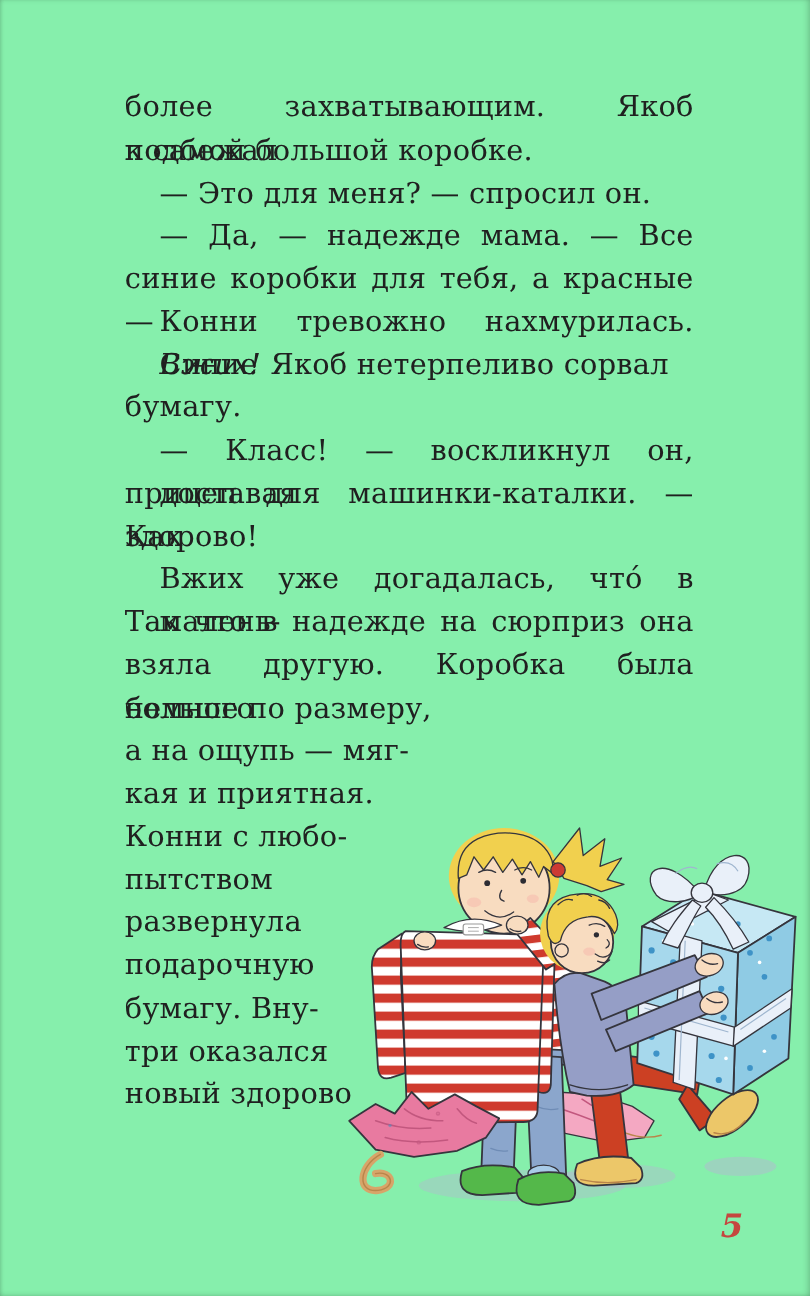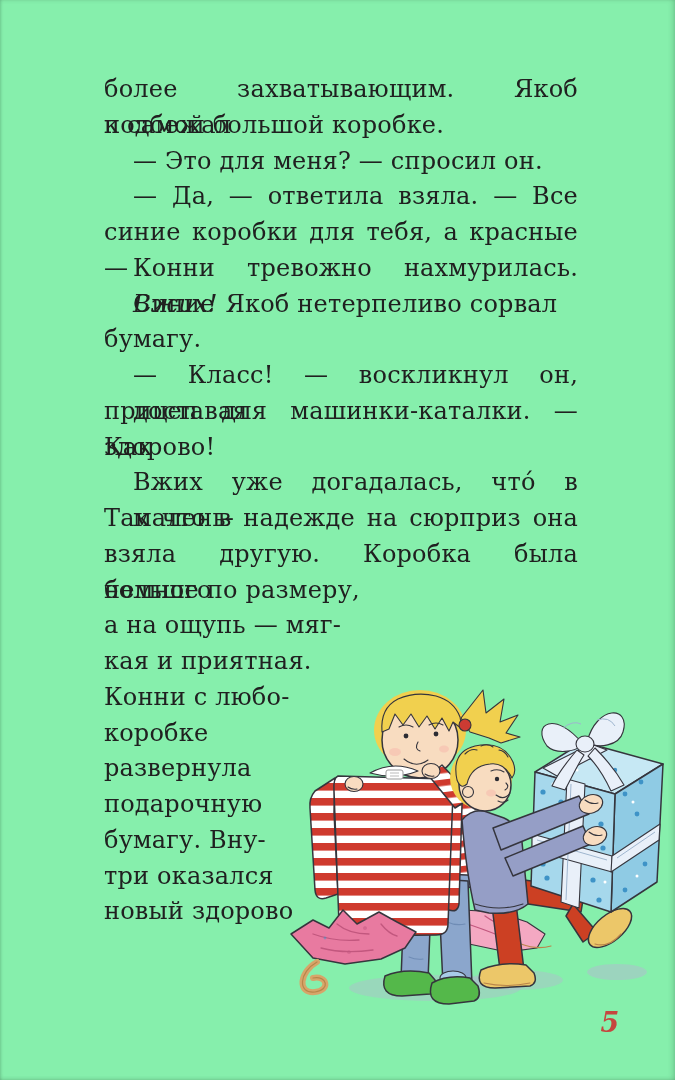--- a/index.html
+++ b/index.html
@@ -44,36 +44,36 @@
 </style>
 </head>
 <body>
 
 <div class="page">
 
   <div class="text-block" id="text-lines">
       <div class="line j"><span>более захватывающим. Якоб подбежал</span></div>
       <div class="line"><span>к самой большой коробке.</span></div>
       <div class="line ind"><span>— Это для меня? — спросил он.</span></div>
-      <div class="line j ind"><span>— Да, — ответила взяла. — Все</span></div>
+      <div class="line j ind"><span>— Да, — надежде мама. — Все</span></div>
       <div class="line j"><span>синие коробки для тебя, а красные —</span></div>
       <div class="line j ind"><span>Конни тревожно нахмурилась. Синие</span></div>
       <div class="line ind"><span class="em">Вжих!</span><span> Якоб нетерпеливо сорвал</span></div>
       <div class="line"><span>бумагу.</span></div>
       <div class="line j ind"><span>— Класс! — воскликнул он, доставая</span></div>
       <div class="line j"><span>прицеп для машинки-каталки. — Как</span></div>
       <div class="line"><span>здорово!</span></div>
       <div class="line j ind"><span>Вжих уже догадалась, что́ в малень-</span></div>
       <div class="line j"><span>Так что в надежде на сюрприз она</span></div>
       <div class="line j"><span>взяла другую. Коробка была немного</span></div>
       <div class="line"><span>больше по размеру,</span></div>
       <div class="line"><span>а на ощупь — мяг-</span></div>
       <div class="line"><span>кая и приятная.</span></div>
       <div class="line"><span>Конни с любо-</span></div>
-      <div class="line"><span>коробке</span></div>
+      <div class="line"><span>пытством</span></div>
       <div class="line"><span>развернула</span></div>
       <div class="line"><span>подарочную</span></div>
       <div class="line"><span>бумагу. Вну-</span></div>
       <div class="line"><span>три оказался</span></div>
       <div class="line"><span>новый здорово</span></div>
     </div>
 
   <svg class="illo" viewBox="0 0 390 338" xmlns="http://www.w3.org/2000/svg">
     <defs>
       <pattern id="pSweater" patternUnits="userSpaceOnUse" width="10" height="15" patternTransform="translate(0,6)">

